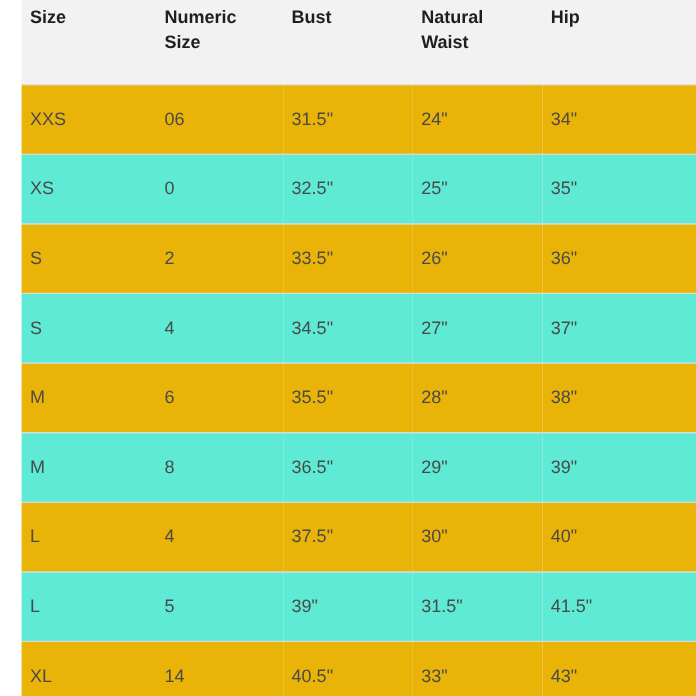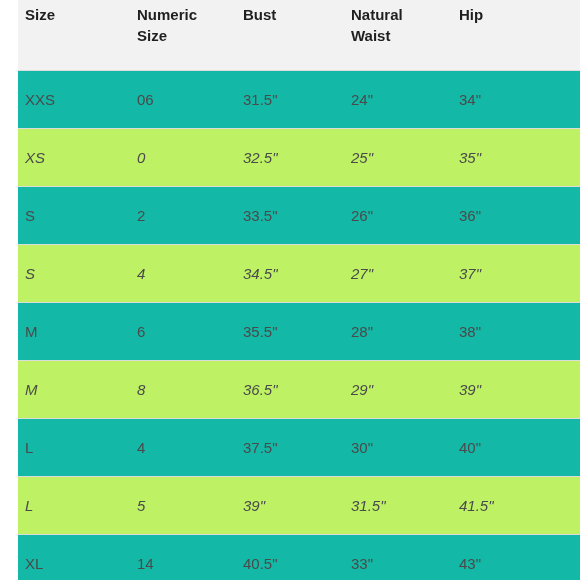--- a/index.html
+++ b/index.html
@@ -56,27 +56,26 @@
     line-height: 20px;
     text-align: left;
     padding: 0 0 0 7px;
     height: 57px;
     vertical-align: middle;
     white-space: nowrap;
   }
 
   
   tbody tr.striped td {
-    background: #bef264;
+    background: #5eead4;
     border-top: 1px solid #dcdcdc;
     border-bottom: 1px solid #dcdcdc;
-    font-style: italic;
   }
   tbody tr.plain td {
-    background: #14b8a6;
+    background: #eab308;
   }
 </style>
 </head>
 <body>
 
 <div class="size-chart">
   <table class="chart-table">
     <colgroup>
       <col class="c-size">
       <col class="c-numeric">

